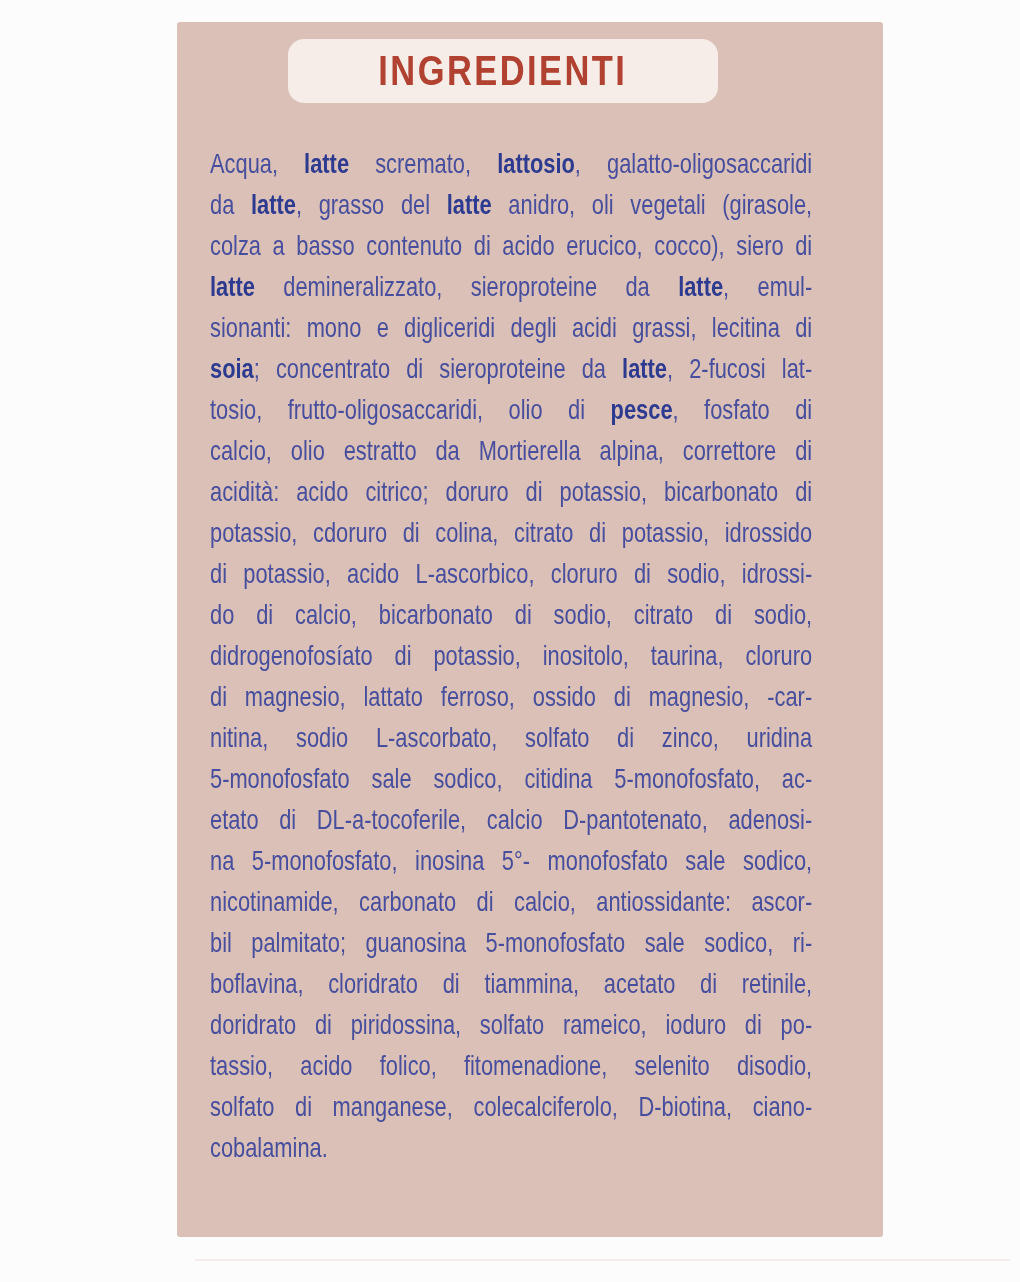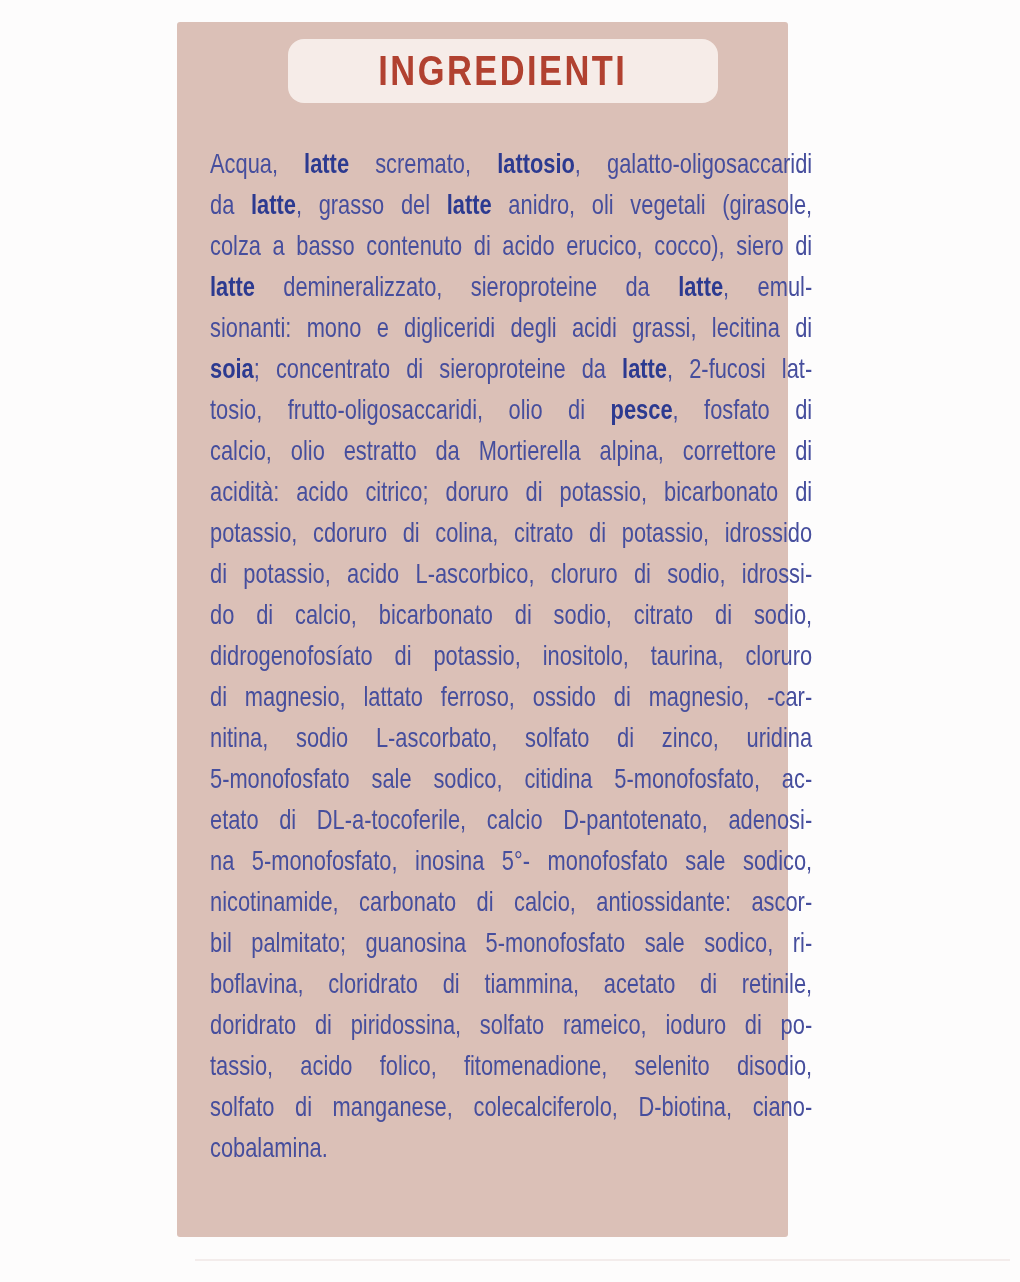--- a/index.html
+++ b/index.html
@@ -11,21 +11,21 @@
     height: 1282px;
     position: relative;
     background: var(--page-bg, #fdfcfc);
     font-family: "Liberation Sans", sans-serif;
     overflow: hidden;
   }
   .panel {
     position: absolute;
     left: 177px;
     top: 22px;
-    width: 611px;
+    width: 706px;
     height: 1215px;
     background: var(--panel, #dbc0b7);
     border-radius: 3px;
   }
   .title-box {
     position: absolute;
     left: 111px;
     top: 17px;
     width: 430px;
     height: 64px;

